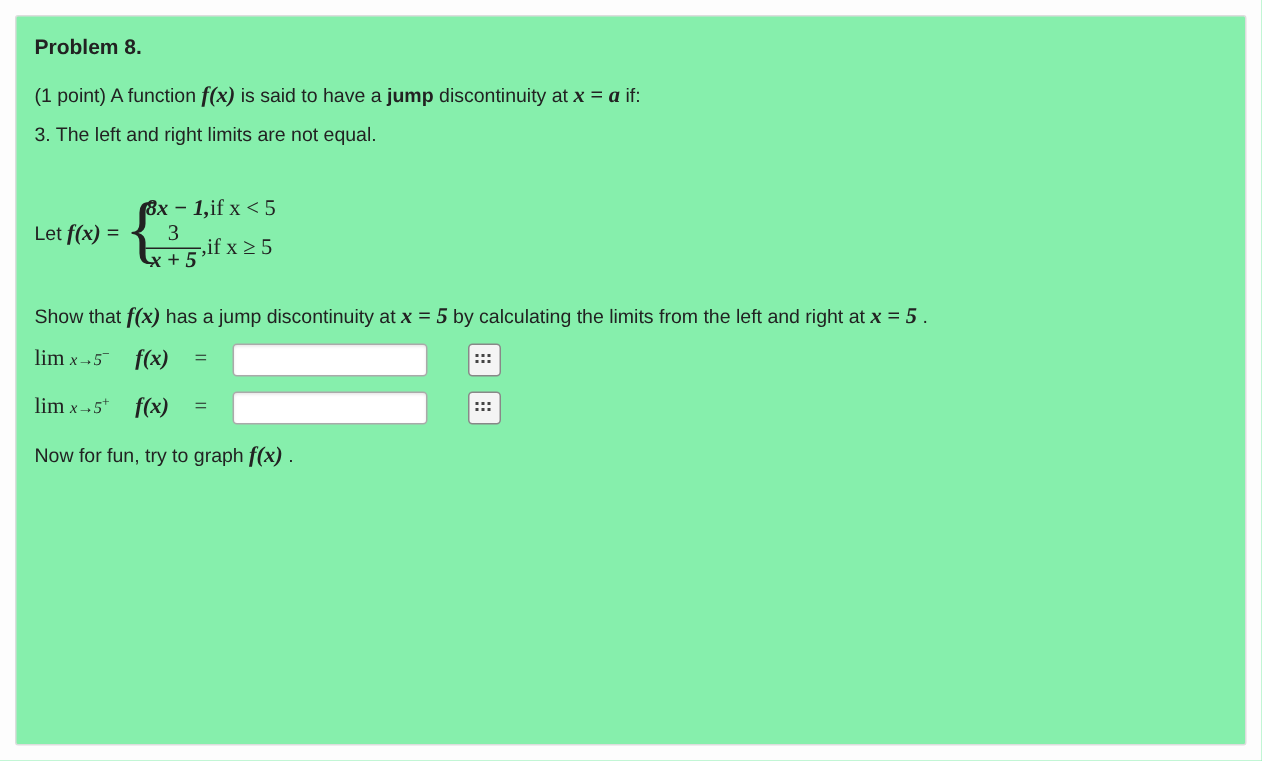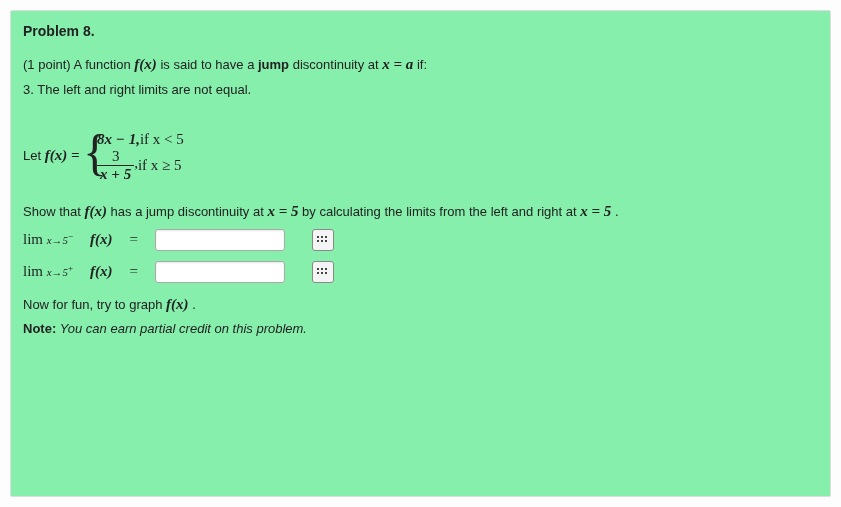--- a/index.html
+++ b/index.html
@@ -181,18 +181,14 @@
         </span>
     </span>
   </div>
 
   <p>
     <span>Now for fun, try to graph </span>
     <span class="math mi">f(x)</span>
     <span>.</span>
   </p>
 
-  <p>
-    <b>Note:</b>
-    <i> You can earn partial credit on this problem.</i>
-  </p>
 
 </div>
 
 </body></html>

